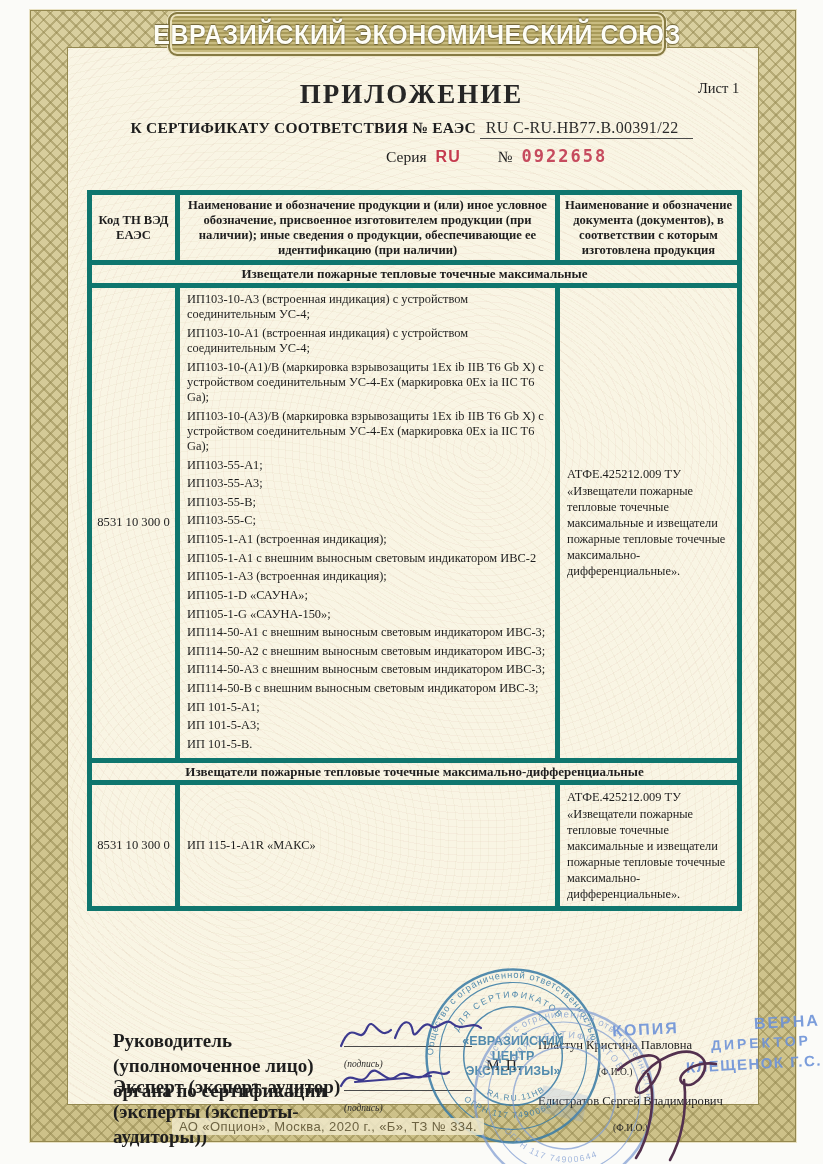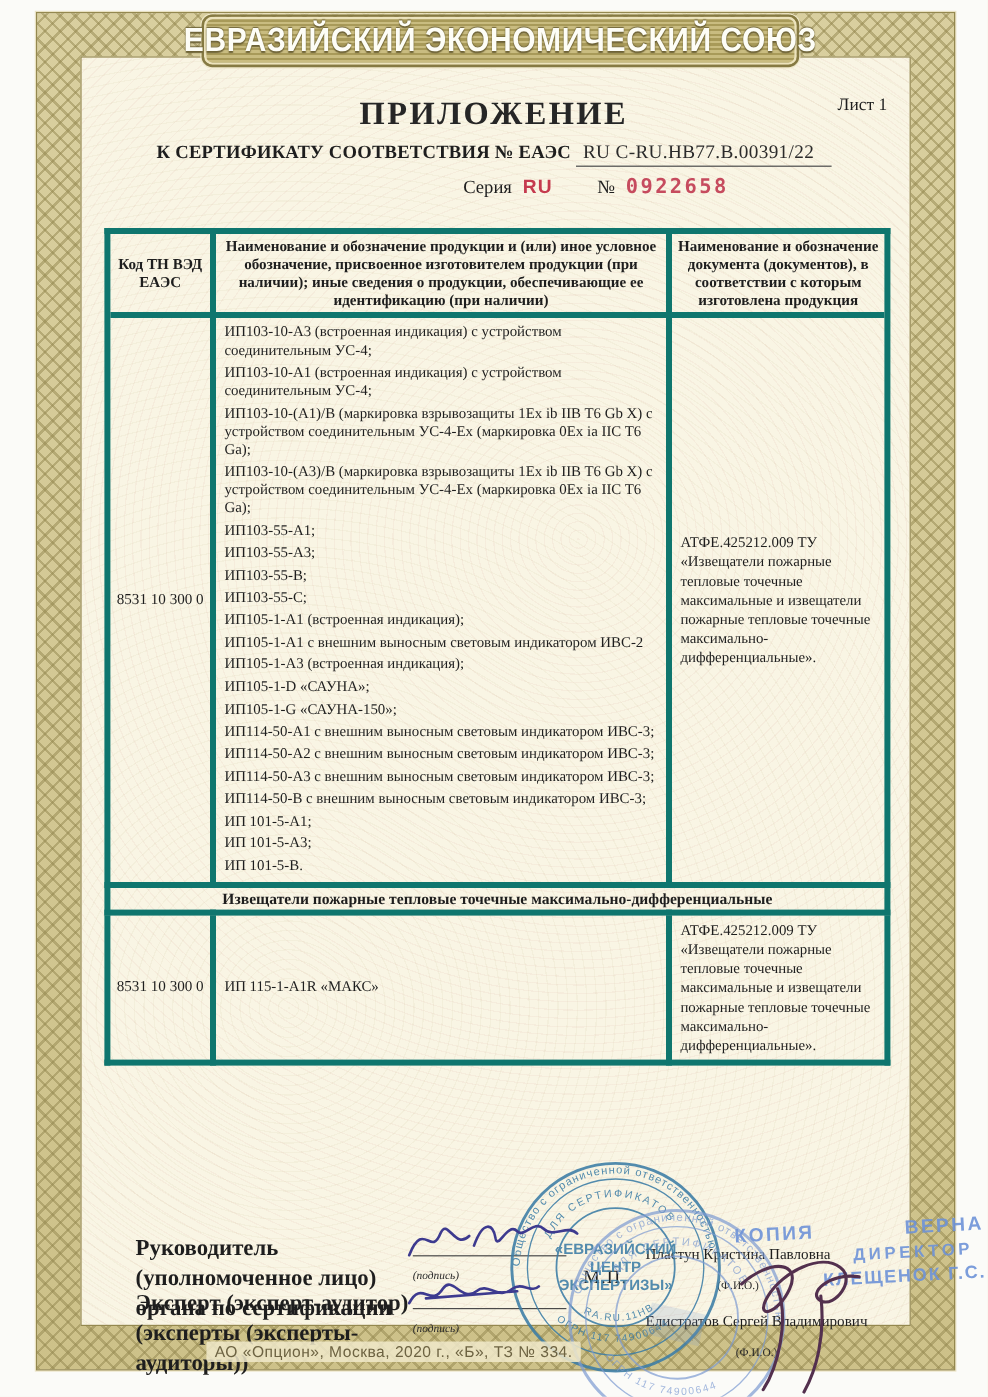--- a/index.html
+++ b/index.html
@@ -159,20 +159,23 @@
       <col class="col2">
       <col class="col3">
     </colgroup>
   <tbody>
     <tr class="header-row">
       <td class="h">Код ТН ВЭД ЕАЭС</td>
       <td class="h">Наименование и обозначение продукции и (или) иное условное обозначение, присвоенное изготовителем продукции (при наличии); иные сведения о продукции, обеспечивающие ее идентификацию (при наличии)</td>
       <td class="h">Наименование и обозначение документа (документов), в соответствии с которым изготовлена продукция</td>
     </tr>
 
+  <tr>
+    <td class="section" colspan="3">Извещатели пожарные тепловые точечные максимальные</td>
+  </tr>
 
   <tr style="height: 432px;">
     <td class="cell-code">8531 10 300 0</td>
     <td class="cell-products">
           <div class="product-line">ИП103-10-А3 (встроенная индикация)  с устройством соединительным УС-4;</div>
           <div class="product-line">ИП103-10-А1 (встроенная индикация)  с устройством соединительным УС-4;</div>
           <div class="product-line">ИП103-10-(А1)/В (маркировка взрывозащиты 1Ex ib IIB T6 Gb X) с устройством соединительным УС-4-Ех (маркировка 0Ех ia IIC T6 Ga);</div>
           <div class="product-line">ИП103-10-(А3)/В (маркировка взрывозащиты 1Ex ib IIB T6 Gb X) с устройством соединительным УС-4-Ех (маркировка 0Ех ia IIC T6 Ga);</div>
           <div class="product-line">ИП103-55-А1;</div>
           <div class="product-line">ИП103-55-А3;</div>

